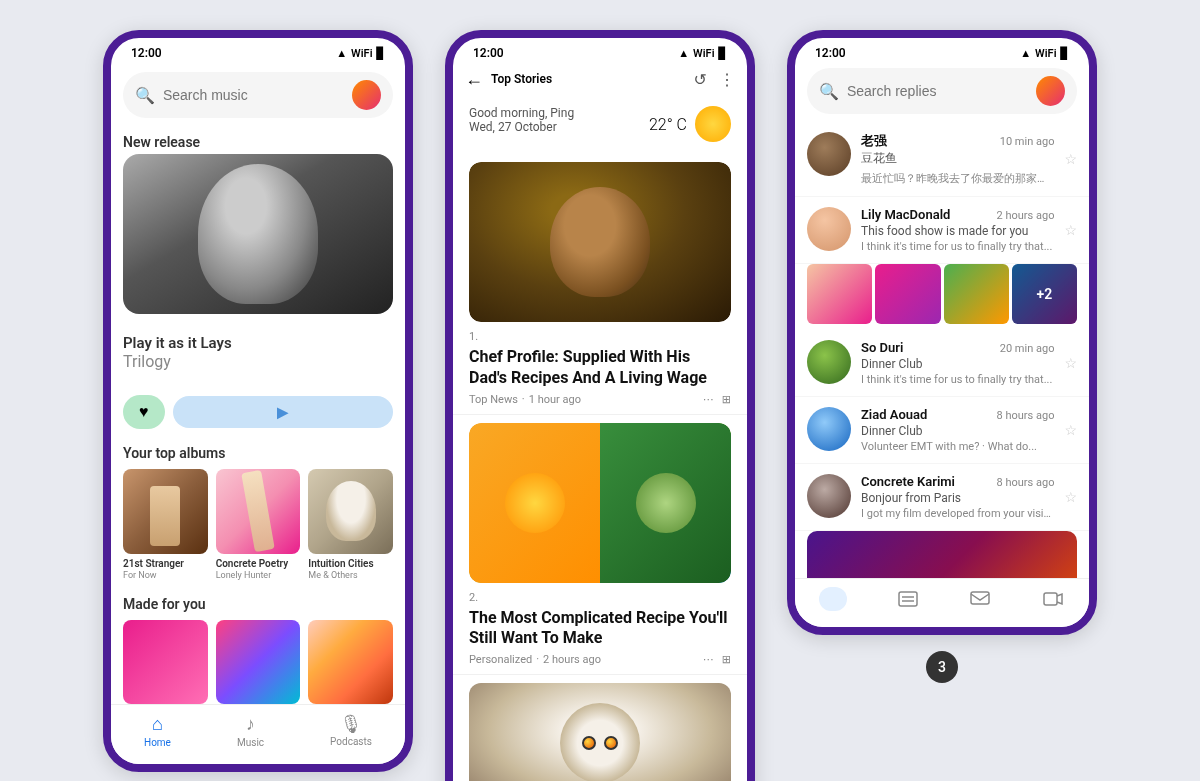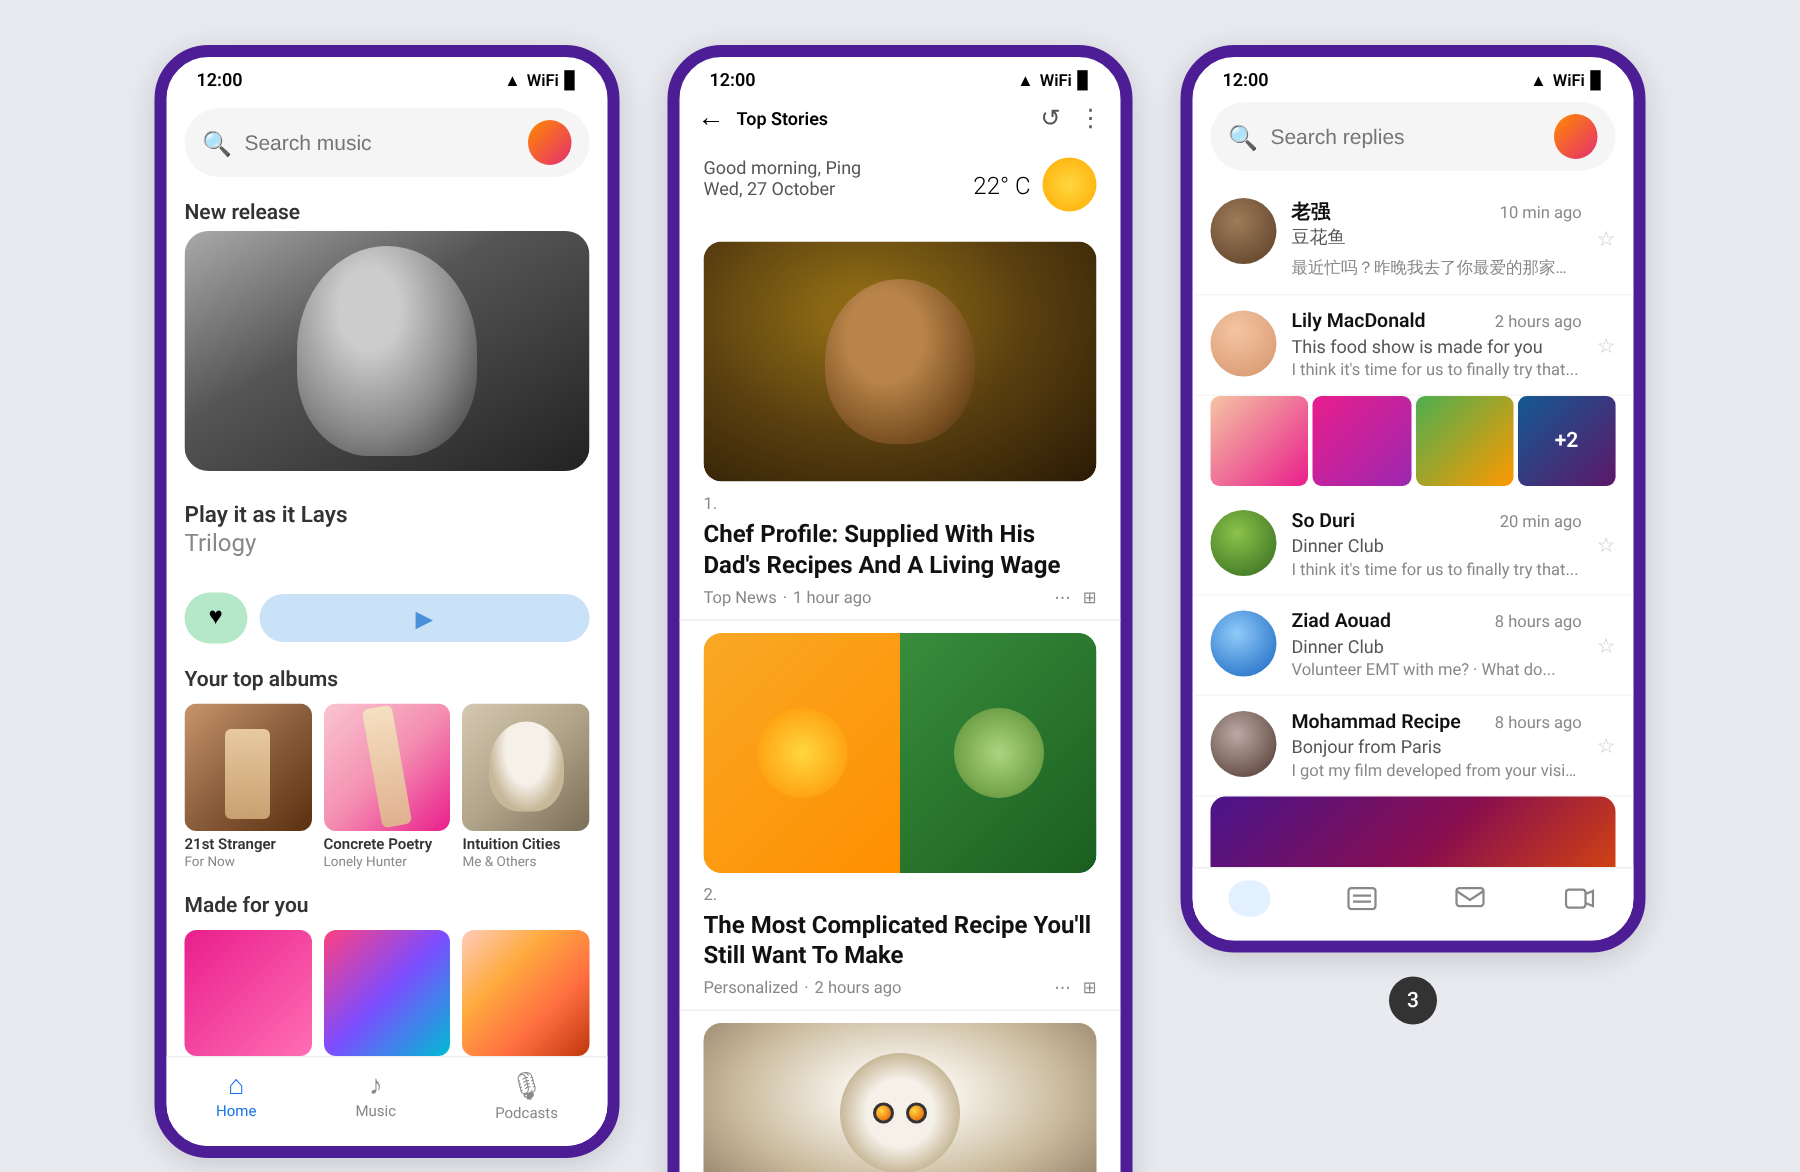--- a/index.html
+++ b/index.html
@@ -699,21 +699,21 @@
               <div class="msg-group">Dinner Club</div>
               <div class="msg-preview">Volunteer EMT with me? · What do...</div>
             </div>
             <span class="msg-star">☆</span>
           </div>
 
           <div class="message-item">
             <div class="message-avatar avatar-5"></div>
             <div class="msg-content">
               <div class="msg-header">
-                <span class="msg-name">Mohammad Recipe</span>
+                <span class="msg-name">Concrete Karimi</span>
                 <span class="msg-time">8 hours ago</span>
               </div>
               <div class="msg-group">Bonjour from Paris</div>
               <div class="msg-preview">I got my film developed from your visit...</div>
             </div>
             <span class="msg-star">☆</span>
           </div>
 
           <div class="message-photo"></div>
         </div>

